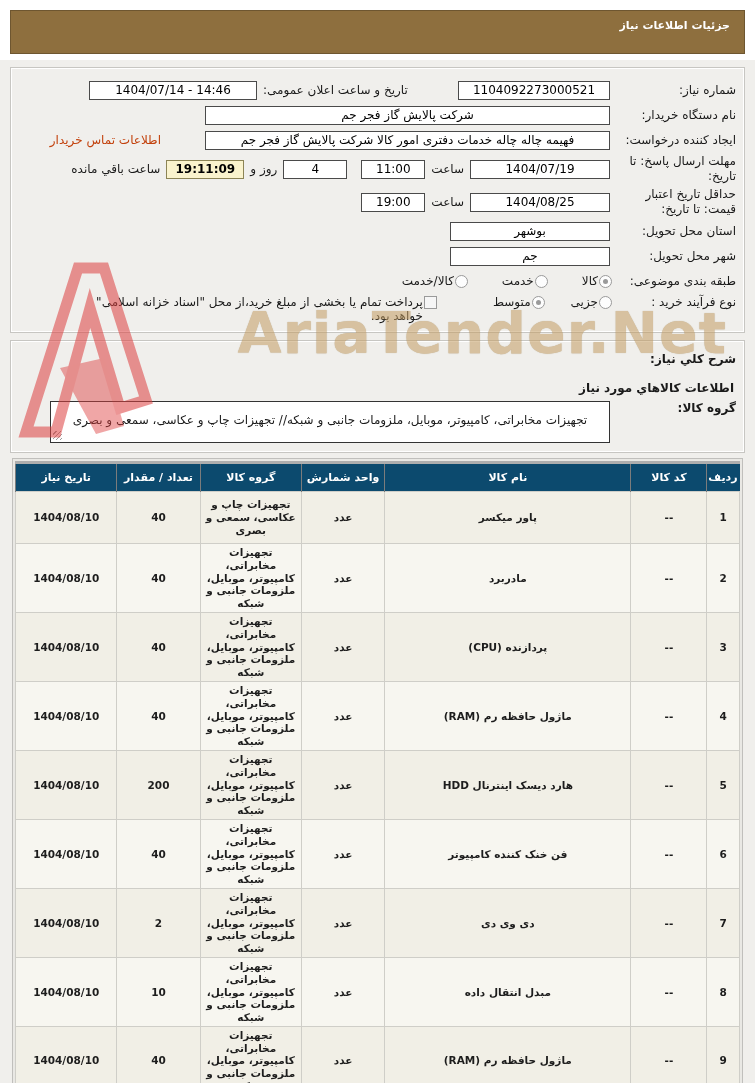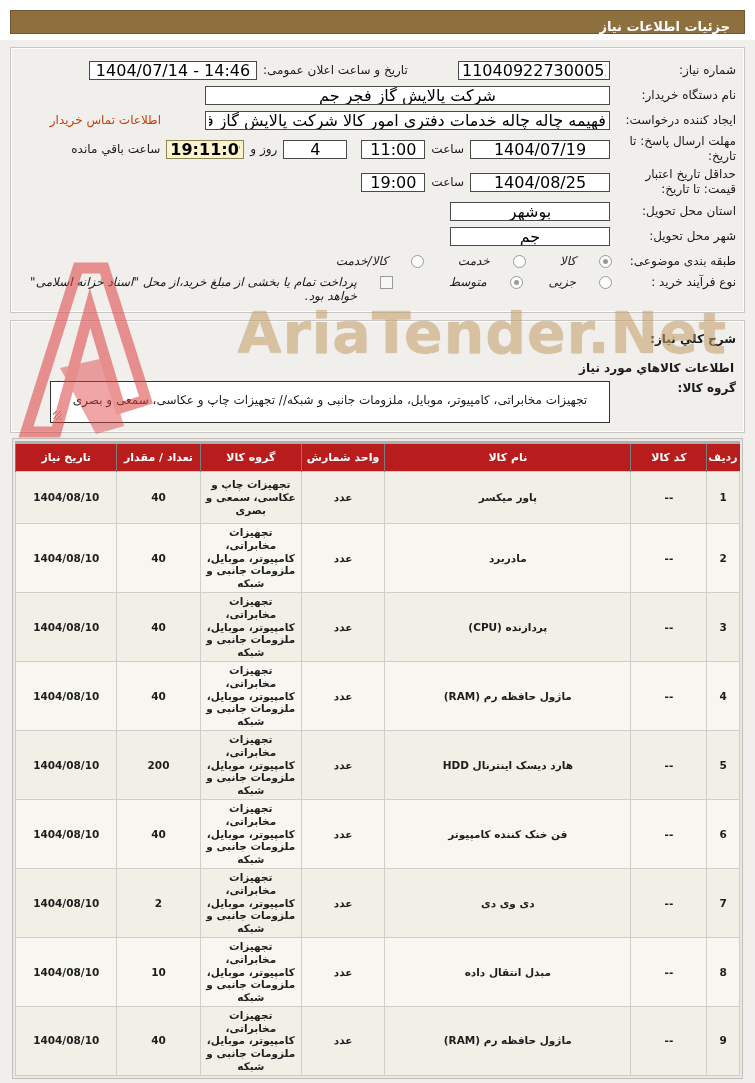--- a/index.html
+++ b/index.html
@@ -5,56 +5,56 @@
   * { box-sizing: border-box; margin: 0; padding: 0; }
   html,body { width:755px; height:1083px; }
   body {
     font-family:"DejaVu Sans","Liberation Sans",sans-serif;
     font-size:12px; color:#1a1a1a;
     background:#f0efec; overflow:hidden; position:relative;
   }
   .top-white { background:#ffffff; padding:10px 10px 6px 10px; }
   .titlebar {
     background:#8e6f3e; border:1px solid #6e5630; color:#fff;
-    font-weight:bold; font-size:13px; padding:8px 14px; height:24px;
+    font-weight:bold; font-size:11px; padding:8px 14px; height:44px;
   }
   .groupbox {
     margin:7px 10px 0 10px; border:1px solid #c7c6c2;
     box-shadow:1px 1px 0 #ffffff inset, -1px -1px 0 #ffffff inset;
     padding:8px 8px 6px 8px; background:#f0efec;
   }
   .frow { display:flex; align-items:center; margin:3px 0; gap:6px; min-height:22px; }
   .flabel { flex:none; width:120px; text-align:right; line-height:1.25; }
   .inbox {
     border:1px solid #4a4a4a; background:#fff; height:19px;
-    text-align:center; font-size:16px; font-family:inherit; padding:0 3px;
+    text-align:center; font-size:12px; font-family:inherit; padding:0 3px;
   }
   .wide { text-align:center; }
   .countdown { background:#faf3cd; border:1px solid #8c8455; font-weight:bold; }
   .link { color:#c2410c; cursor:pointer; }
   .radio { width:13px; height:13px; border:1px solid #9a9a9a; border-radius:50%;
     background:#fdfdfd; display:inline-block; position:relative; flex:none; }
   .radio.sel::after { content:""; position:absolute; inset:3px; border-radius:50%; background:#9a9a9a; }
   .checkbox { width:13px; height:13px; border:1px solid #9a9a9a; background:#f6f6f6;
     display:inline-block; flex:none; }
-  .opt { display:inline-flex; align-items:center; gap:23px;font-style:italic; }
+  .opt { display:inline-flex; align-items:center; gap:1px; }
   .spacer { flex:1; }
   .ta {
     position:relative; background:#fff; border:1px solid #333;
     padding:3px 6px; line-height:1.45; white-space:pre-wrap;
   }
   .ta::after { content:""; position:absolute; left:2px; bottom:2px; width:9px; height:9px;
     background:repeating-linear-gradient(135deg,transparent 0 2px,#9a9a9a 2px 3px); }
   .bold { font-weight:bold; }
   .section-title { font-weight:bold; margin:7px 2px 6px 2px; }
   
   .table-frame { margin:5px 12px 0 12px; border:1px solid #c0bfbc; background:#e9e8e4; padding:2px; }
   table { width:100%; border-collapse:collapse; table-layout:fixed; }
   th {
-    background:#b91c1c; border-top:3px solid #aeaeae; color:#fff;
+    background:#0c4a6e; border-top:3px solid #aeaeae; color:#fff;
     font-size:11px; font-weight:bold; padding:7px 2px; border-left:1px solid #7c7c7c;
   }
   td {
     border:1px solid #cfcec8; font-size:10.5px; font-weight:bold; text-align:center;
     padding:2px 3px; height:52px; line-height:1.22; color:#1d1d1d;
   }
   tbody tr:nth-child(odd)  td { background:#f1efe6; }
   tbody tr:nth-child(even) td { background:#f7f6f0; }
   col.c0{width:4.5%} col.c1{width:10.5%} col.c2{width:34%} col.c3{width:11.5%}
   col.c4{width:14%} col.c5{width:11.5%} col.c6{width:14%}

